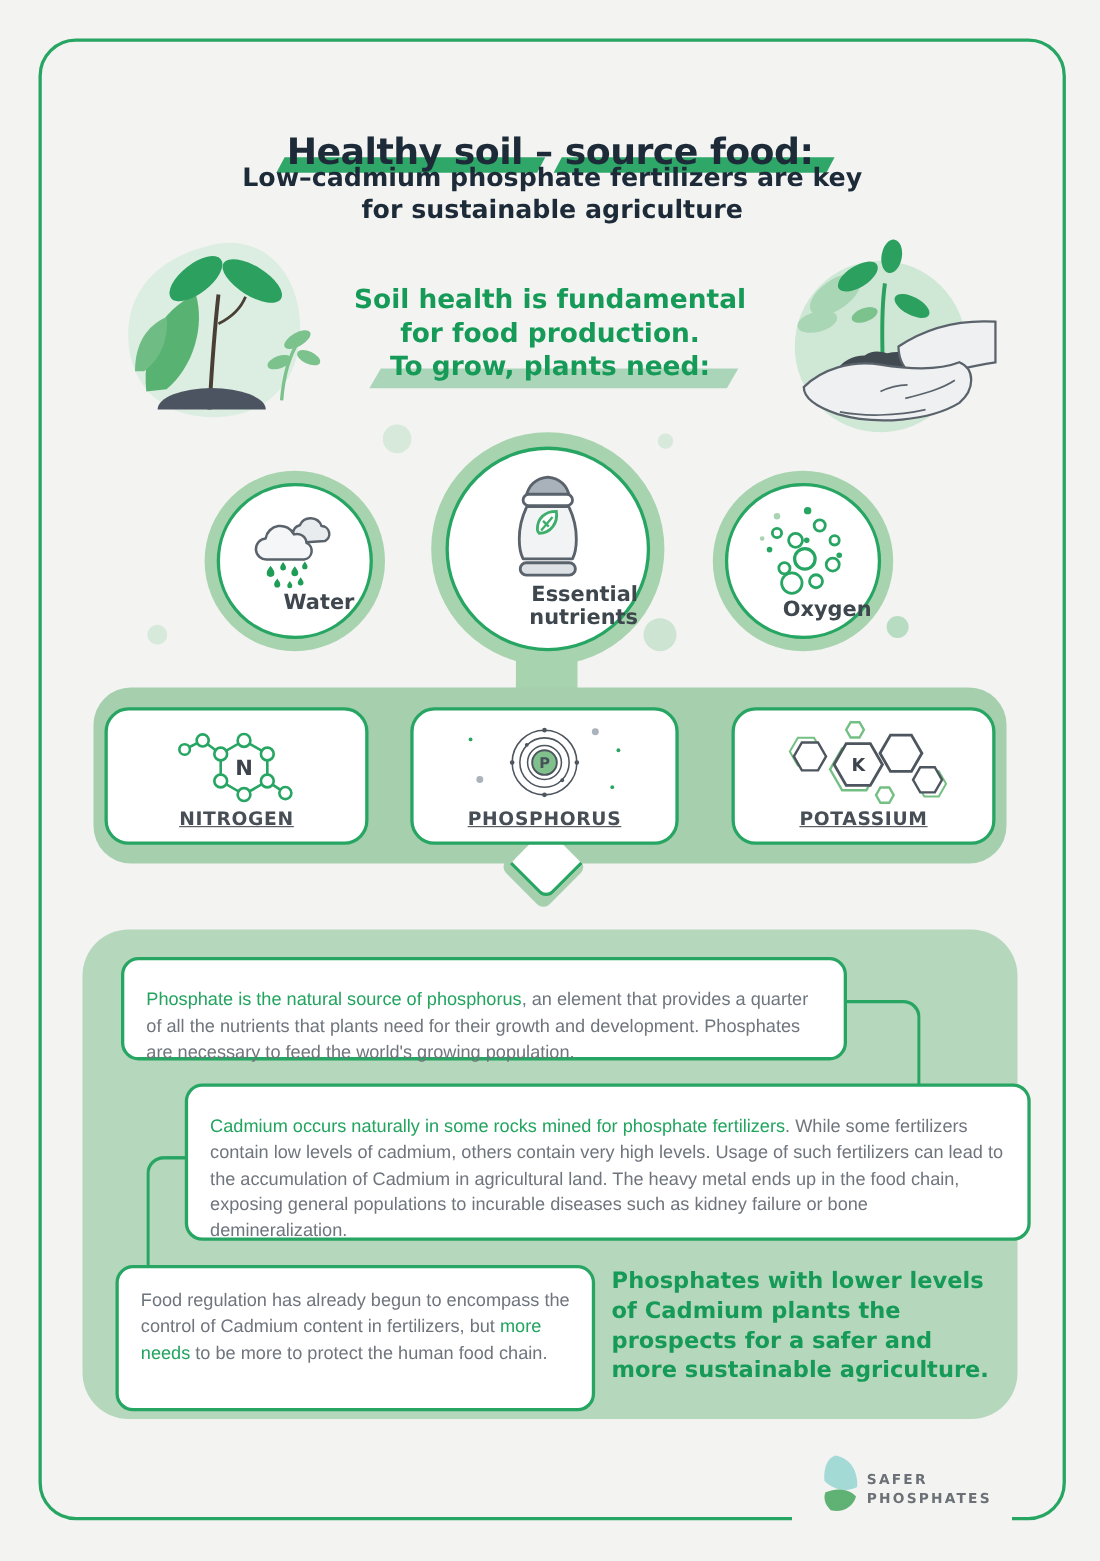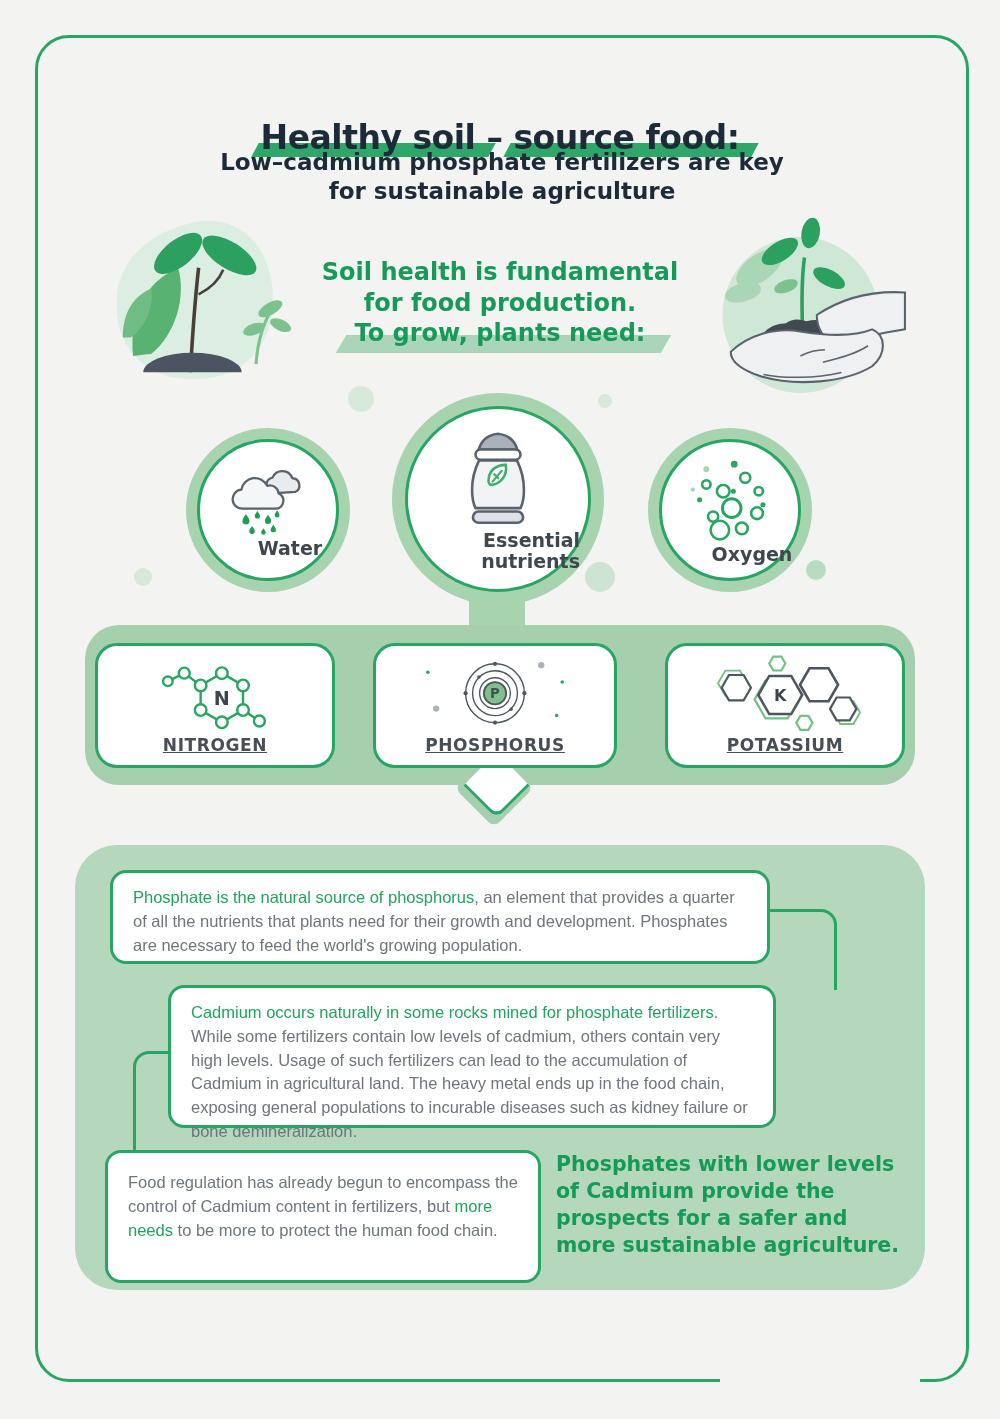--- a/index.html
+++ b/index.html
@@ -46,21 +46,21 @@
         border-radius:22px;box-sizing:border-box;}
   .card svg{position:absolute;top:8px;left:50%;transform:translateX(-50%);}
   .card-label{position:absolute;bottom:10px;left:0;right:0;text-align:center;
         font-family:"DejaVu Sans",sans-serif;font-weight:800;font-size:17px;
         letter-spacing:0.6px;color:#474e55;text-decoration:underline;}
 
   
   .panel{position:absolute;left:75px;top:845px;width:850px;height:445px;
          background:#b5d7bc;border-radius:42px;}
   .ibox{position:absolute;background:#fff;border:3px solid #27a562;border-radius:16px;
-        box-sizing:border-box;padding:13px 20px;font-size:16.5px;line-height:1.44;color:#6f757d;}
+        box-sizing:border-box;padding:25px 20px;font-size:16.5px;line-height:1.44;color:#6f757d;}
   .ibox .g{color:#22a45f;}
   .conn1{position:absolute;left:770px;top:909px;width:64px;height:78px;
          border-top:3px solid #27a562;border-right:3px solid #27a562;border-top-right-radius:16px;}
   .conn2{position:absolute;left:133px;top:1051px;width:35px;height:101px;
          border-top:3px solid #27a562;border-left:3px solid #27a562;border-top-left-radius:16px;}
   .conclusion{position:absolute;left:556px;top:1151px;width:352px;
          font-family:"DejaVu Sans",sans-serif;font-weight:800;font-size:20.5px;
          line-height:1.32;color:#169a57;}
 
   
@@ -265,25 +265,35 @@
 
   <div class="panel"></div>
 
   <div class="conn1"></div>
   <div class="conn2"></div>
 
   <div class="ibox" style="left:110px;top:870px;width:660px;height:94px;">
     <span class="g">Phosphate is the natural source of phosphorus</span><span>, an element that provides a quarter of all the nutrients that plants need for their growth and development. Phosphates are necessary to feed the world's growing population.</span>
   </div>
 
-  <div class="ibox" style="left:168px;top:985px;width:608px;height:143px;">
+  <div class="ibox" style="left:168px;top:985px;width:769px;height:143px;">
     <span class="g">Cadmium occurs naturally in some rocks mined for phosphate fertilizers</span><span>. While some fertilizers contain low levels of cadmium, others contain very high levels. Usage of such fertilizers can lead to the accumulation of Cadmium in agricultural land. The heavy metal ends up in the food chain, exposing general populations to incurable diseases such as kidney failure or bone demineralization.</span>
   </div>
 
   <div class="ibox" style="left:105px;top:1150px;width:436px;height:133px;padding-top:18px;">
     <span>Food regulation has already begun to encompass the control of Cadmium content in fertilizers, but </span><span class="g">more needs</span><span> to be more to protect the human food chain.</span>
   </div>
 
-  <div class="conclusion">Phosphates with lower levels of Cadmium provide the prospects for a safer and more sustainable agriculture.</div>
+  <div class="conclusion">Phosphates with lower levels of Cadmium plants the prospects for a safer and more sustainable agriculture.</div>
 
   <div class="logo-mask"></div>
+  <div class="logo">
+    <svg width="48" height="58" viewBox="0 0 50 58">
+      <path d="M24,2 C38,4 46,16 45,32 C36,37 22,35 14,26 C13,13 17,5 24,2 Z" fill="#a4dad6"></path>
+      <path d="M15,37 C26,32 38,34 44,41 C41,51 31,57 20,54 C14,48 13,42 15,37 Z" fill="#5fb274"></path>
+    </svg>
+    <div class="logo-text">
+      <div>SAFER</div>
+      <div>PHOSPHATES</div>
+    </div>
+  </div>
 
 </div>
 
 </body></html>

